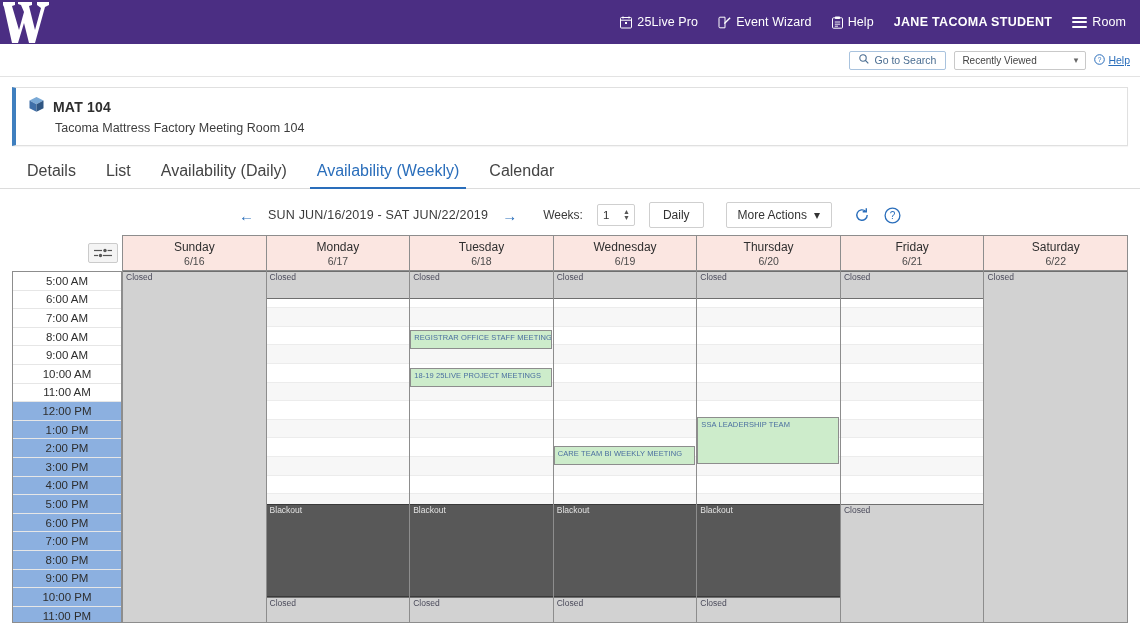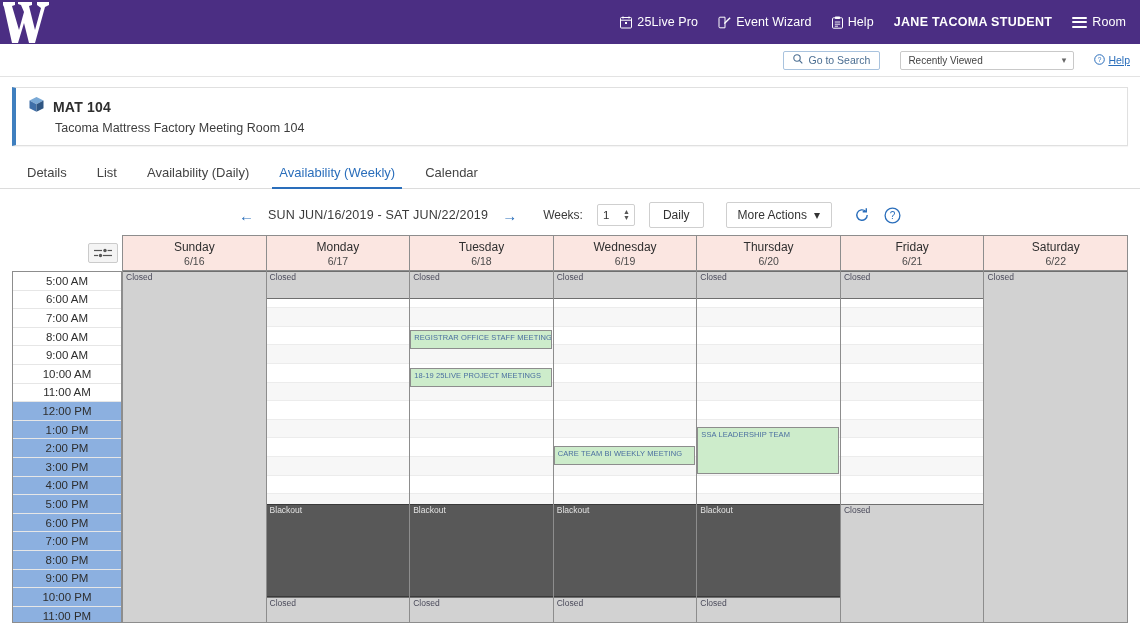--- a/index.html
+++ b/index.html
@@ -32,32 +32,32 @@
   }
   .topnav-item .ic { display:flex; align-items:center; }
   .topnav-user { font-size: 12.5px; font-weight: 600; letter-spacing: .3px; }
   .hamb { display:flex; flex-direction:column; gap:2.5px; width:15px; }
   .hamb i { display:block; height:2px; background:#fff; border-radius:1px; }
 
   
   .searchrow {
     height: 33px; background: #fff;
     display: flex; align-items: center; justify-content: flex-end;
-    padding-right: 10px; gap: 20px;
+    padding-right: 10px; gap: 8px;
     border-bottom: 1px solid #e3e3e3;
   }
   .gotosearch {
     display: flex; align-items: center; gap: 6px;
     border: 1px solid #a9c3de; background: #fff;
     height: 19px; padding: 0 9px; border-radius: 2px;
     font-size: 10.5px; color: #4a6d91; cursor: pointer;
   }
   .recent-select {
     position: relative;
-    width: 174px; height: 19px;
+    width: 132px; height: 19px;
     border: 1px solid #c9c9c9; border-radius: 2px; background: #fff;
     display: flex; align-items: center; padding: 0 7px;
     font-size: 10px; color: #444; cursor: pointer;
   }
   .recent-select .chev {
     position: absolute; right: 7px; top: 50%; transform: translateY(-50%);
     font-size: 9px; color: #666;
   }
   .helplink {
     display:flex; align-items:center; gap:3px;
@@ -76,21 +76,21 @@
   .title-main { font-size: 14px; font-weight: 700; color: #2e2e2e; letter-spacing:.2px; }
   .title-sub { font-size: 12.5px; color: #3d3d3d; margin: 4px 0 0 27px; }
 
   
   .tabsrow {
     display:flex; align-items:flex-end; gap: 0;
     padding: 0 12px; margin-top: 12px;
     border-bottom: 1px solid #dcdcdc; height: 31px;
   }
   .tab {
-    font-size: 13px; color: #444; padding: 0 15px 8px 15px;
+    font-size: 16px; color: #444; padding: 0 15px 8px 15px;
     cursor: pointer; position: relative; white-space: nowrap; text-align: center;
   }
   .tab.active { color: #2a6ebb; }
   .tab.active::after {
     content:""; position:absolute; left: 8px; right: 8px; bottom: -1px;
     height: 2px; background: #2a6ebb;
   }
 
   
   .navrow {
@@ -545,21 +545,21 @@
             <div class="hourline alt" style="top: 334.8px;"></div>
             <div class="blk blk-closed" style="top: 0px; height: 28px;">
               <div class="blk-label">Closed</div>
             </div>
             <div class="blk blk-blackout" style="top: 233px; height: 93px;">
               <div class="blk-label">Blackout</div>
             </div>
             <div class="blk blk-closed" style="top: 326px; height: 27px;">
               <div class="blk-label">Closed</div>
             </div>
-            <div class="ev" style="top: 156px; height: 47px;">
+            <div class="ev" style="top: 146px; height: 47px;">
               <div class="ev-label">SSA LEADERSHIP TEAM</div>
             </div>
           </div>
         </div>
         <div class="daycol">
           <div class="dayhead">
             <div class="dayname">Friday</div>
             <div class="daydate">6/21</div>
           </div>
           <div class="daybody">

